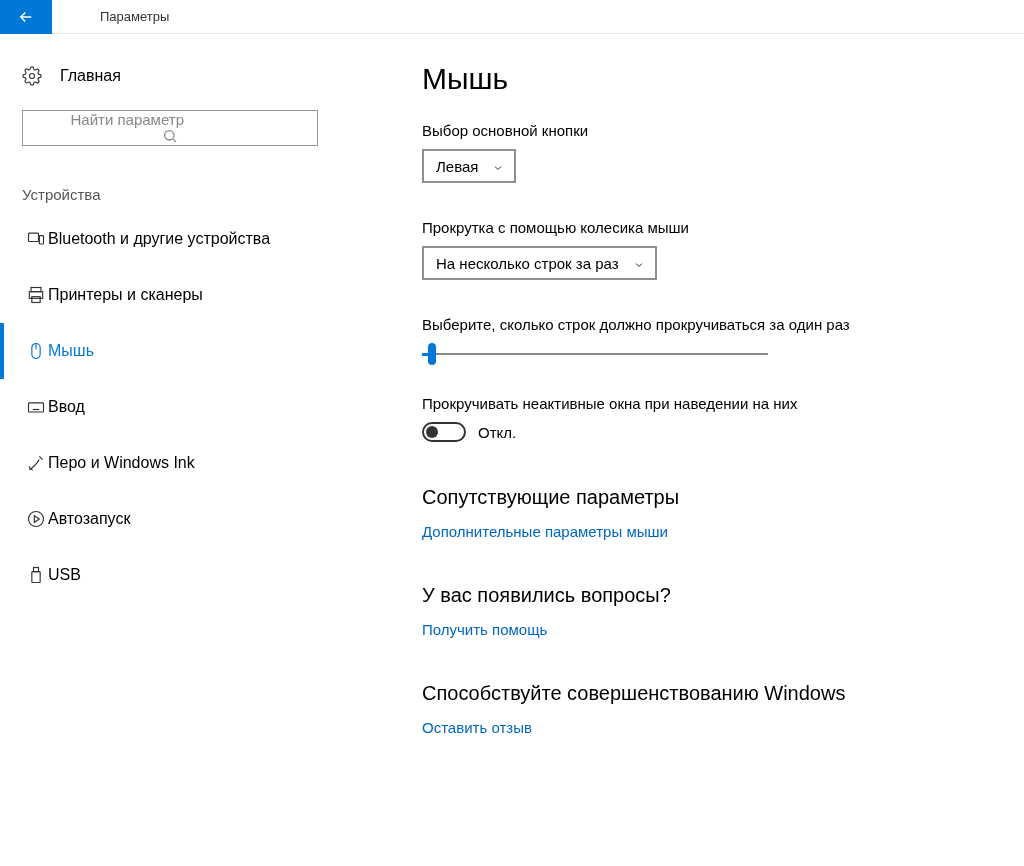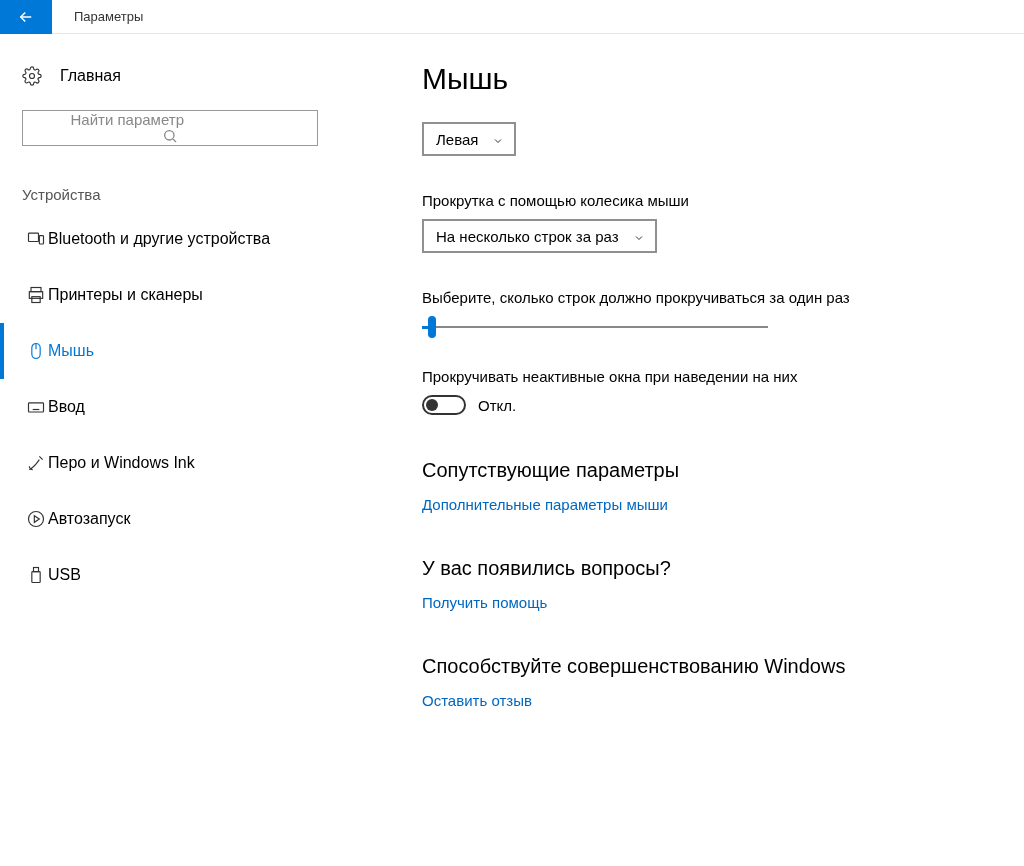--- a/index.html
+++ b/index.html
@@ -10,20 +10,21 @@
     background: #fff;
     width: 1024px;
     height: 866px;
     overflow: hidden;
   }
   .titlebar {
     height: 34px;
     display: flex;
     align-items: center;
     border-bottom: 1px solid #e6e6e6;
+    gap: 26px;
   }
   .back-btn {
     width: 52px;
     height: 34px;
     background: #0078d7;
     display: flex;
     align-items: center;
     justify-content: center;
     cursor: pointer;
   }
@@ -301,20 +302,21 @@
             <rect x="7" y="8" width="10" height="13" rx="1"></rect>
           </svg>
       </span>
       <span class="label">USB</span>
     </div>
   </div>
 
   <div class="content">
     <h1>Мышь</h1>
 
+    <div class="field-label">Выбор основной кнопки</div>
     <div class="dropdown">
       <span>Левая</span>
       <span class="chev">
         <svg width="12" height="12" viewBox="0 0 24 24" fill="none" stroke="#333" stroke-width="2">
             <polyline points="6 9 12 15 18 9"></polyline>
           </svg>
       </span>
     </div>
 
     <div class="section-gap"></div>

